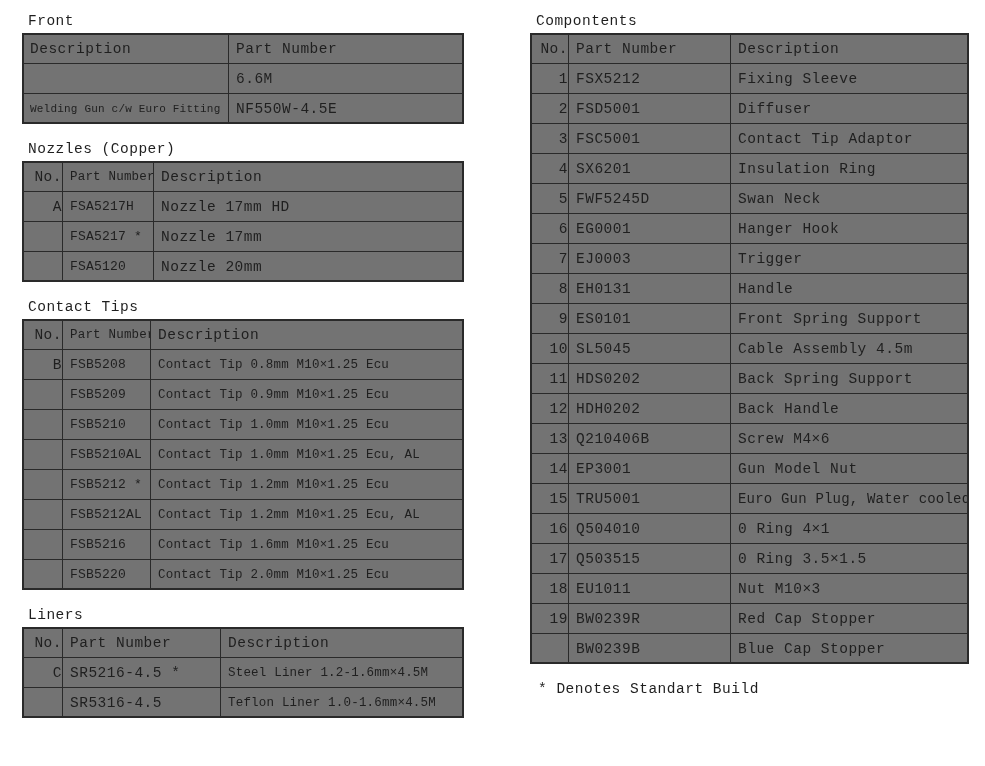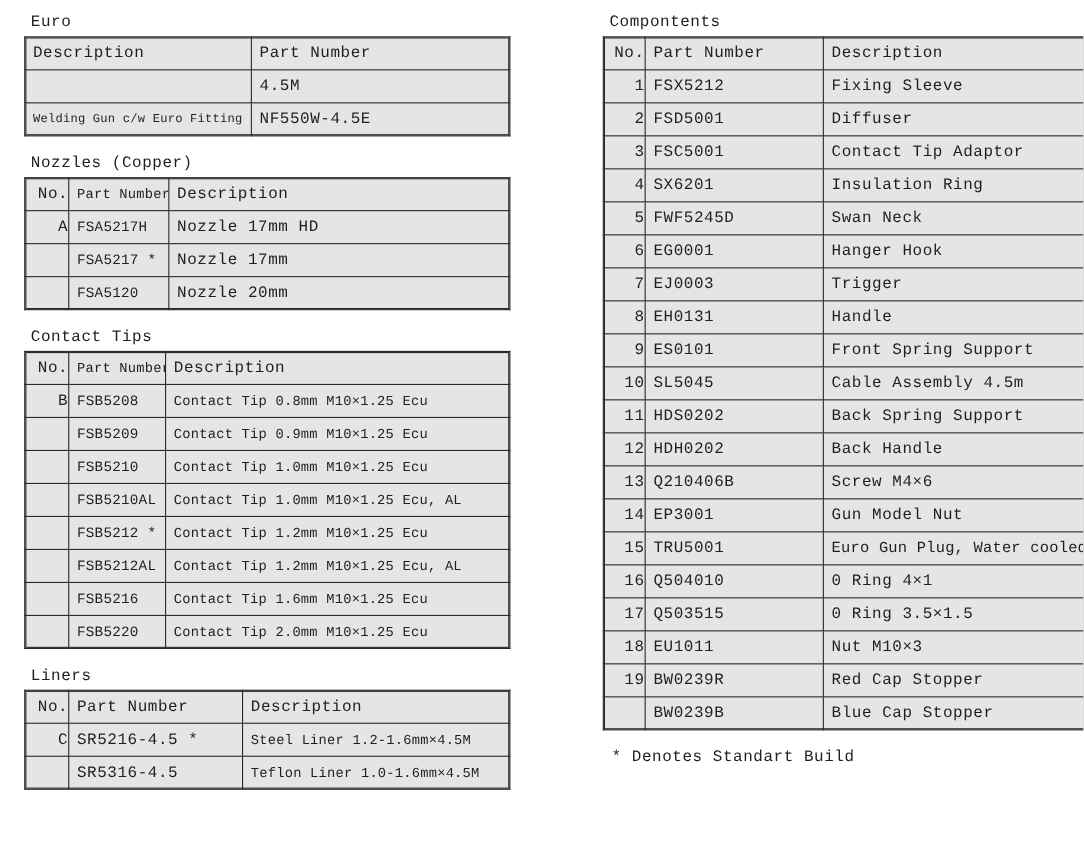--- a/index.html
+++ b/index.html
@@ -16,35 +16,35 @@
     width: 985px;
     height: 766px;
     background: #ffffff;
     overflow: hidden;
   }
   .col {
     position: absolute;
     top: 0;
   }
   .col-left  { left: 22px;  width: 441px; }
-  .col-right { left: 548px; width: 398px; }
+  .col-right { left: 530px; width: 398px; }
 
   .section-title {
     font-size: 14.5px;
     letter-spacing: 0.5px;
     line-height: 22px;
     margin: 14px 0 1px 6px;
     white-space: nowrap;
   }
   .section-title.first { margin-top: 10px; }
 
   table {
     border-collapse: collapse;
     table-layout: fixed;
-    background: #e5e5e5;
+    background: #737373;
   }
   th, td {
     border: 1px solid #2a2a2a;
     height: 30px;
     box-sizing: border-box;
     padding: 0 0 0 7px;
     font-weight: normal;
     text-align: left;
     vertical-align: middle;
     white-space: nowrap;
@@ -101,32 +101,32 @@
     white-space: nowrap;
   }
 </style>
 </head>
 <body>
 
 <div class="page">
 
   <div class="col col-left">
 
-    <div class="section-title first">Euro</div>
+    <div class="section-title first">Front</div>
     <table class="t-model">
       <thead>
           <tr>
             <th>Description</th>
             <th>Part Number</th>
           </tr>
         </thead>
       <tbody>
           <tr>
             <td></td>
-            <td>4.5M</td>
+            <td>6.6M</td>
           </tr>
           <tr>
             <td>Welding Gun c/w Euro Fitting</td>
             <td>NF550W-4.5E</td>
           </tr>
         </tbody>
     </table>
 
     <div class="section-title">Nozzles (Copper)</div>
     <table class="t-nozzles t3">

